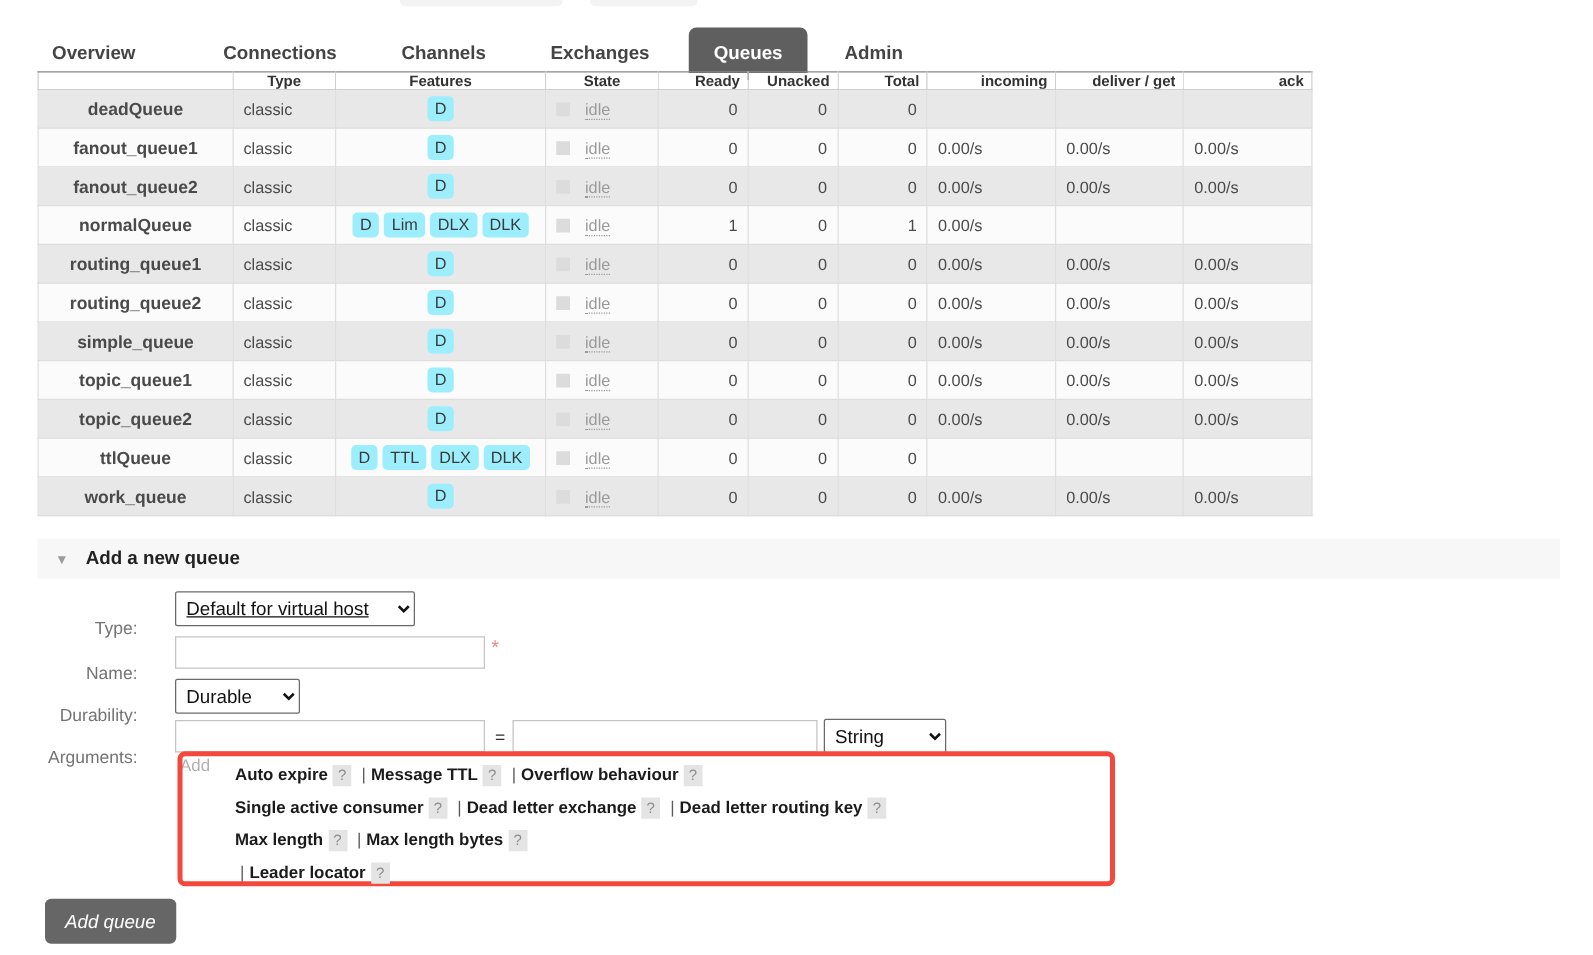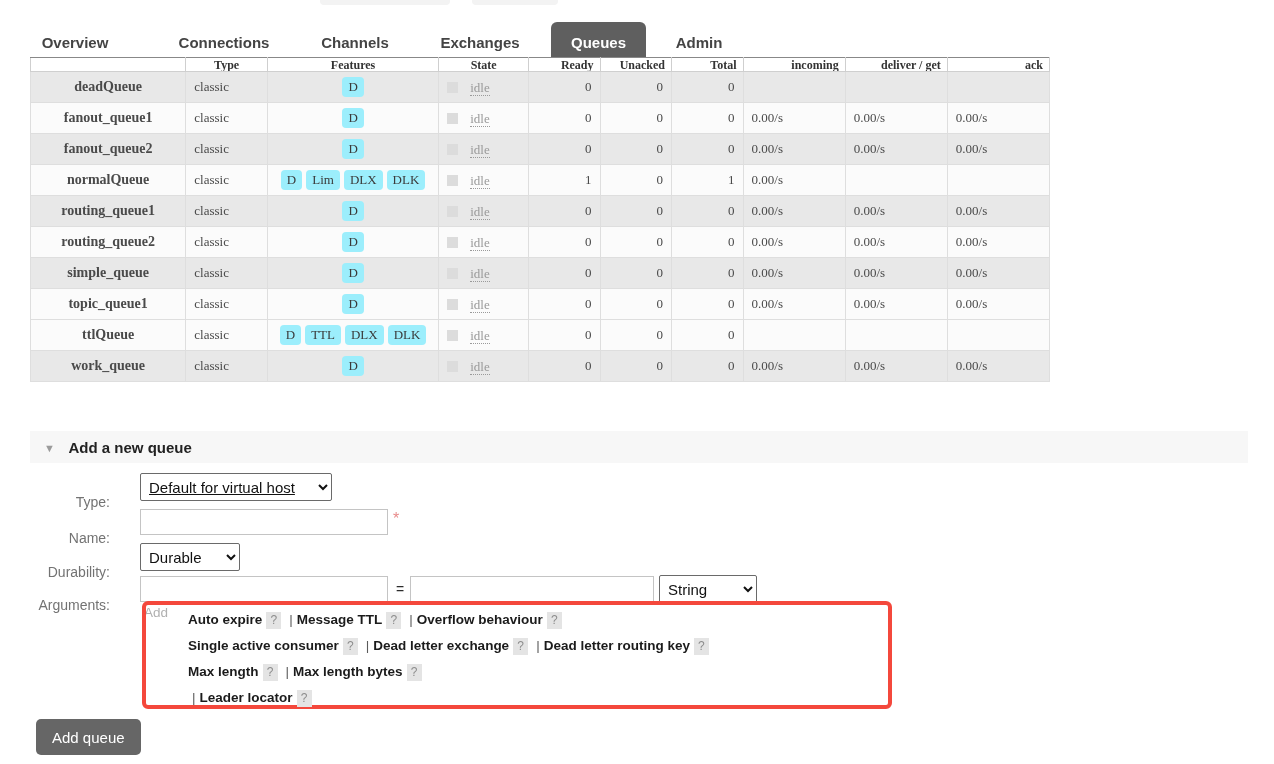--- a/index.html
+++ b/index.html
@@ -53,21 +53,20 @@
     background: #5f5f5f;
     color: #ffffff;
     border-radius: 6px 6px 0 0;
   }
 
   
   #queues-table-wrap {
     position: absolute;
     top: 57px; left: 30px;
     width: 1020px;
-    font-family: Liberation Serif, serif;
   }
   table#queues-table {
     width: 1020px;
     border-collapse: collapse;
     font-size: 13px;
   }
   #queues-table thead th {
     height: 14px;
     padding: 0;
     border: 1px solid #cfcfcf;
@@ -284,20 +283,21 @@
     left: 36px; top: 719px;
     height: 36px;
     padding: 0 16px;
     background: #666666;
     color: #ffffff;
     border: none;
     border-radius: 5px;
     font-family: "Liberation Sans", sans-serif;
     font-size: 15px;
     cursor: pointer;
+    font-style: italic;
   }
 </style>
 </head>
 <body>
 
 <div id="top-strip">
   <div class="chip" style="left:320px;width:130px;"></div>
   <div class="chip" style="left:472px;width:86px;"></div>
 </div>
 
@@ -436,20 +436,32 @@
           <td class="c-type">classic</td>
           <td class="c-features"><span class="feat-badge">D</span></td>
           <td class="c-state"><span class="state-square"></span><span class="state-text">idle</span></td>
           <td class="c-num">0</td>
           <td class="c-num">0</td>
           <td class="c-num">0</td>
           <td class="c-rate">0.00/s</td>
           <td class="c-rate">0.00/s</td>
           <td class="c-rate">0.00/s</td>
         </tr>
+        <tr class="odd">
+          <td class="c-name">topic_queue2</td>
+          <td class="c-type">classic</td>
+          <td class="c-features"><span class="feat-badge">D</span></td>
+          <td class="c-state"><span class="state-square"></span><span class="state-text">idle</span></td>
+          <td class="c-num">0</td>
+          <td class="c-num">0</td>
+          <td class="c-num">0</td>
+          <td class="c-rate">0.00/s</td>
+          <td class="c-rate">0.00/s</td>
+          <td class="c-rate">0.00/s</td>
+        </tr>
         <tr class="even">
           <td class="c-name">ttlQueue</td>
           <td class="c-type">classic</td>
           <td class="c-features"><span class="feat-badge">D</span><span class="feat-badge">TTL</span><span class="feat-badge">DLX</span><span class="feat-badge">DLK</span></td>
           <td class="c-state"><span class="state-square"></span><span class="state-text">idle</span></td>
           <td class="c-num">0</td>
           <td class="c-num">0</td>
           <td class="c-num">0</td>
           <td class="c-rate"></td>
           <td class="c-rate"></td>

